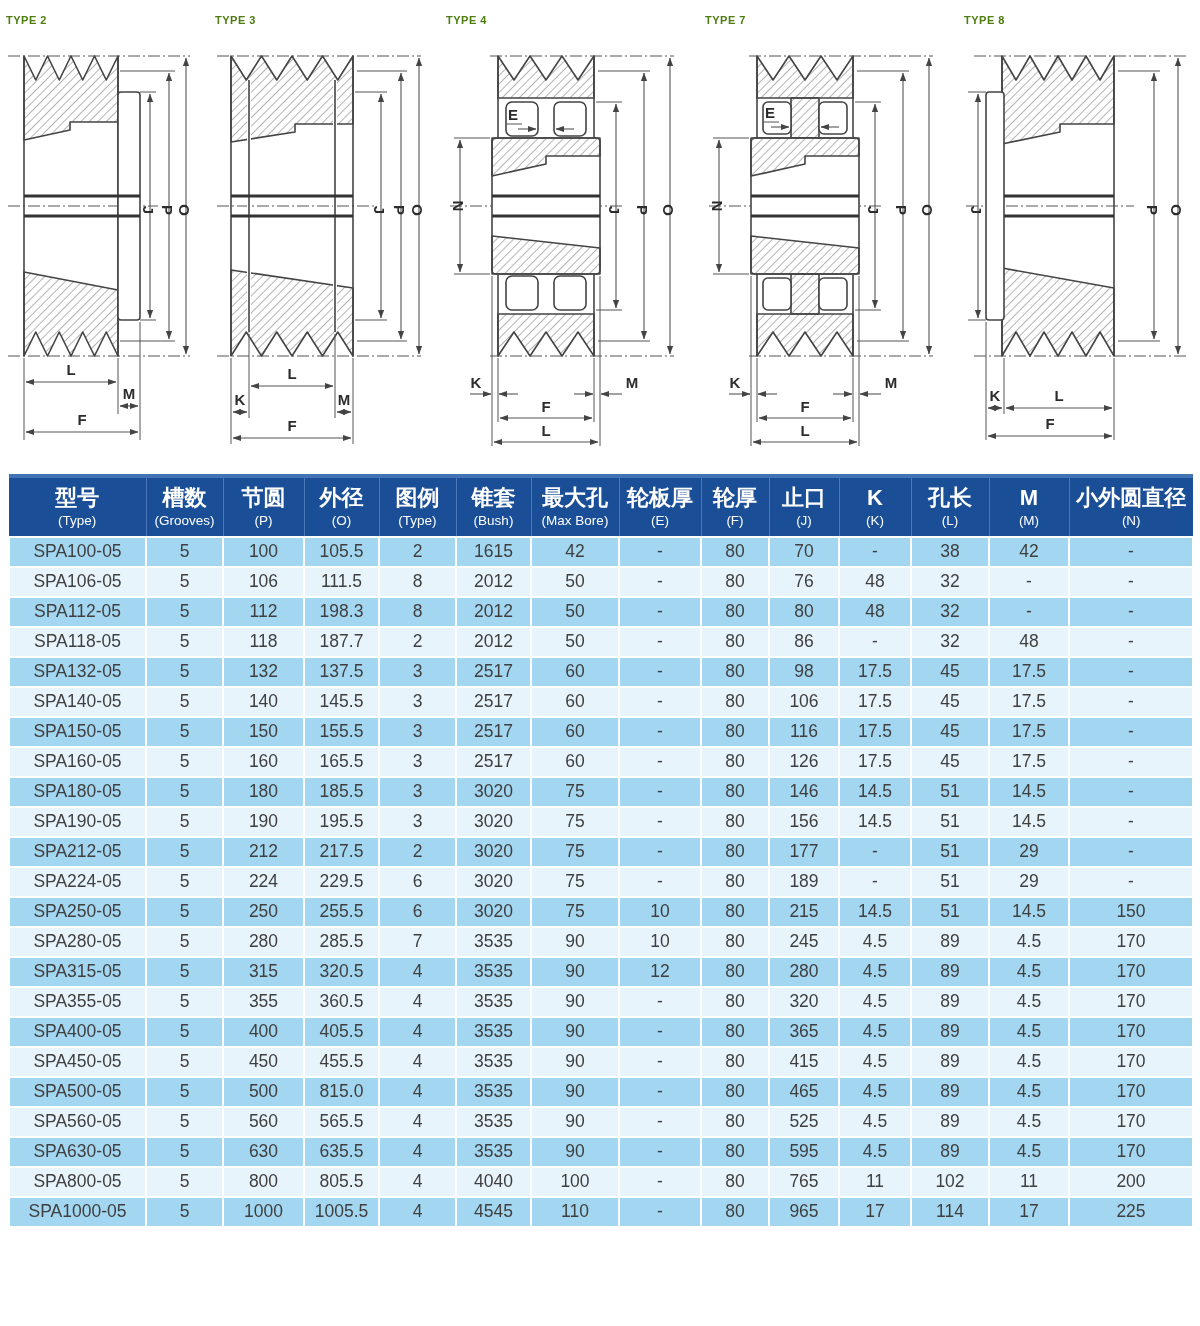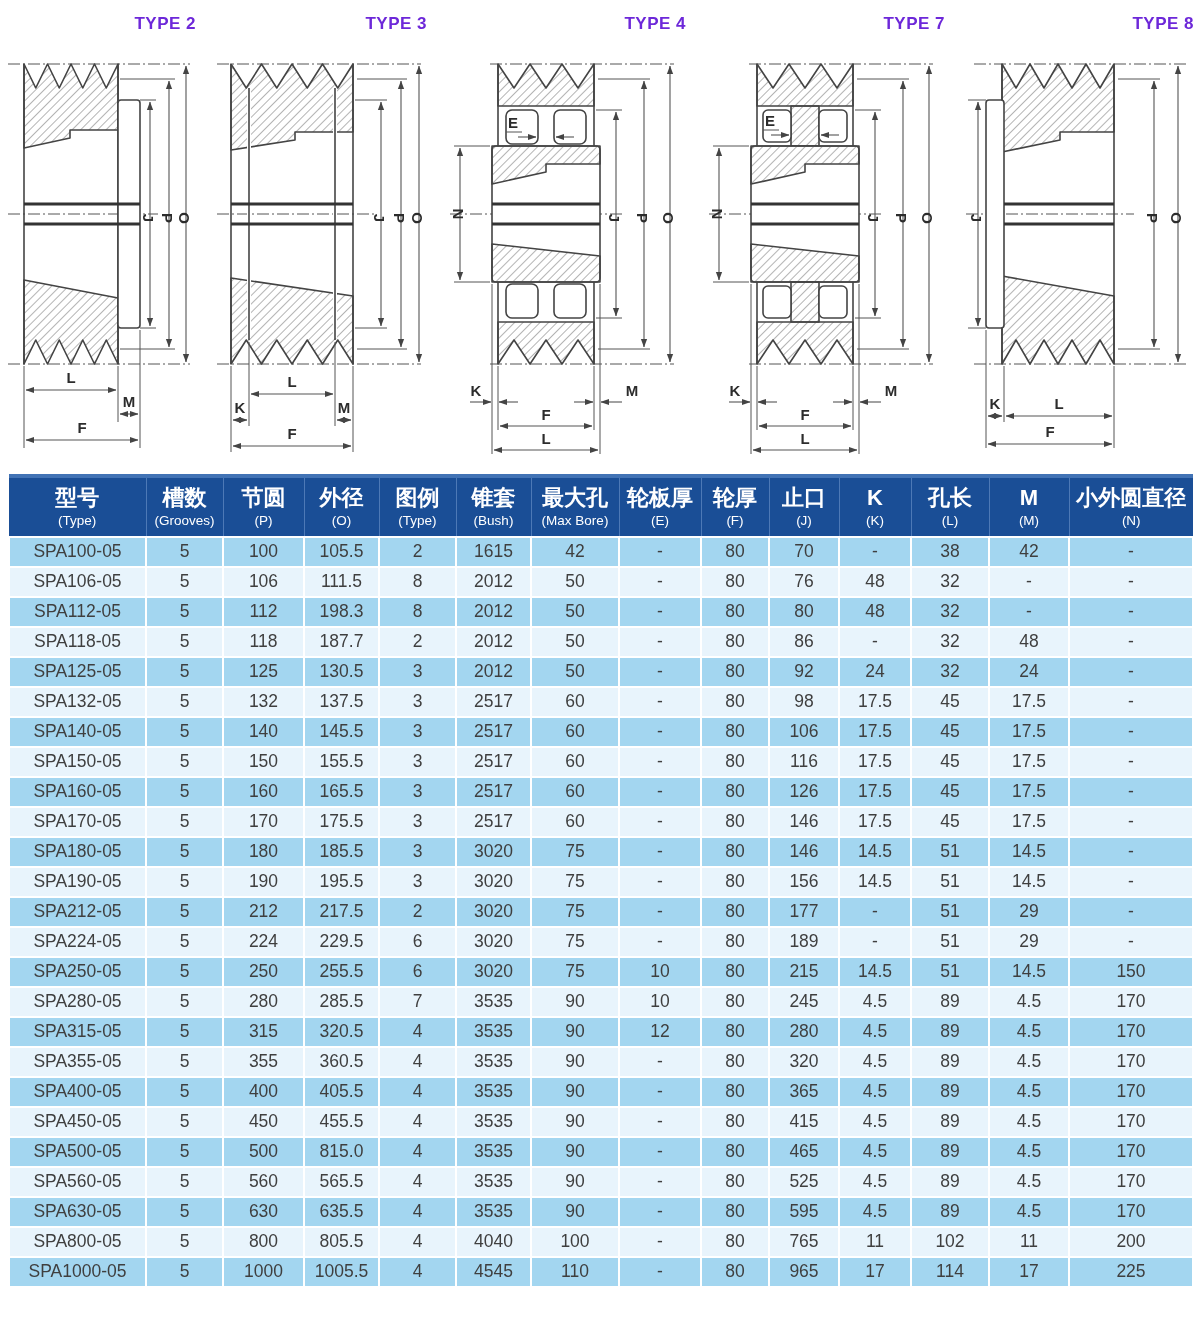--- a/index.html
+++ b/index.html
@@ -6,21 +6,21 @@
     --header-bg:#1a4e96; --header-top:#4273b5; --header-divider:#4d79b6;
     --row-dark:#a3d6f0; --row-light:#e8f4fc; --header-text:#ffffff;
     --body-text:#3f3f3f; --line:#444444;
   }
   *{box-sizing:border-box;margin:0;padding:0}
   html,body{background:#fff}
   body{width:1200px;height:1326px;overflow:hidden;font-family:"Liberation Sans",sans-serif}
   .strip{width:1200px;height:474px;display:flex;justify-content:space-between;
          padding:0 6px;background:#fff}
   figure{display:block}
-  .fig-title{text-align:right;font-weight:bold;font-size:17px;color:#6d28d9;
+  .fig-title{text-align:left;font-weight:bold;font-size:11px;color:#4d7c0f;
              letter-spacing:.5px;margin:14px 0 0 0}
   figure svg{display:block}
   .ol{fill:none;stroke:var(--line);stroke-width:1.6;stroke-linejoin:round}
   .hatch{fill:url(#hat);stroke:var(--line);stroke-width:1.6;stroke-linejoin:round}
   .white{fill:#fff;stroke:var(--line);stroke-width:1.6}
   .thin{stroke:#555;stroke-width:1;fill:none}
   .dim{stroke:#555;stroke-width:1.1;fill:none;
        marker-start:url(#arr);marker-end:url(#arr)}
   .dime{stroke:#555;stroke-width:1.1;fill:none;marker-end:url(#arr)}
   .cl{stroke:#555;stroke-width:1;stroke-dasharray:12 3 2 3;fill:none}
@@ -440,36 +440,20 @@
         <td data-name="value-cell">50</td>
         <td data-name="value-cell">-</td>
         <td data-name="value-cell">80</td>
         <td data-name="value-cell">86</td>
         <td data-name="value-cell">-</td>
         <td data-name="value-cell">32</td>
         <td data-name="value-cell">48</td>
         <td data-name="value-cell">-</td>
       </tr>
       <tr data-name="table-row">
-        <td data-name="model-cell">SPA125-05</td>
-        <td data-name="value-cell">5</td>
-        <td data-name="value-cell">125</td>
-        <td data-name="value-cell">130.5</td>
-        <td data-name="value-cell">3</td>
-        <td data-name="value-cell">2012</td>
-        <td data-name="value-cell">50</td>
-        <td data-name="value-cell">-</td>
-        <td data-name="value-cell">80</td>
-        <td data-name="value-cell">92</td>
-        <td data-name="value-cell">24</td>
-        <td data-name="value-cell">32</td>
-        <td data-name="value-cell">24</td>
-        <td data-name="value-cell">-</td>
-      </tr>
-      <tr data-name="table-row">
         <td data-name="model-cell">SPA132-05</td>
         <td data-name="value-cell">5</td>
         <td data-name="value-cell">132</td>
         <td data-name="value-cell">137.5</td>
         <td data-name="value-cell">3</td>
         <td data-name="value-cell">2517</td>
         <td data-name="value-cell">60</td>
         <td data-name="value-cell">-</td>
         <td data-name="value-cell">80</td>
         <td data-name="value-cell">98</td>
@@ -514,36 +498,20 @@
         <td data-name="model-cell">SPA160-05</td>
         <td data-name="value-cell">5</td>
         <td data-name="value-cell">160</td>
         <td data-name="value-cell">165.5</td>
         <td data-name="value-cell">3</td>
         <td data-name="value-cell">2517</td>
         <td data-name="value-cell">60</td>
         <td data-name="value-cell">-</td>
         <td data-name="value-cell">80</td>
         <td data-name="value-cell">126</td>
-        <td data-name="value-cell">17.5</td>
-        <td data-name="value-cell">45</td>
-        <td data-name="value-cell">17.5</td>
-        <td data-name="value-cell">-</td>
-      </tr>
-      <tr data-name="table-row">
-        <td data-name="model-cell">SPA170-05</td>
-        <td data-name="value-cell">5</td>
-        <td data-name="value-cell">170</td>
-        <td data-name="value-cell">175.5</td>
-        <td data-name="value-cell">3</td>
-        <td data-name="value-cell">2517</td>
-        <td data-name="value-cell">60</td>
-        <td data-name="value-cell">-</td>
-        <td data-name="value-cell">80</td>
-        <td data-name="value-cell">146</td>
         <td data-name="value-cell">17.5</td>
         <td data-name="value-cell">45</td>
         <td data-name="value-cell">17.5</td>
         <td data-name="value-cell">-</td>
       </tr>
       <tr data-name="table-row">
         <td data-name="model-cell">SPA180-05</td>
         <td data-name="value-cell">5</td>
         <td data-name="value-cell">180</td>
         <td data-name="value-cell">185.5</td>

